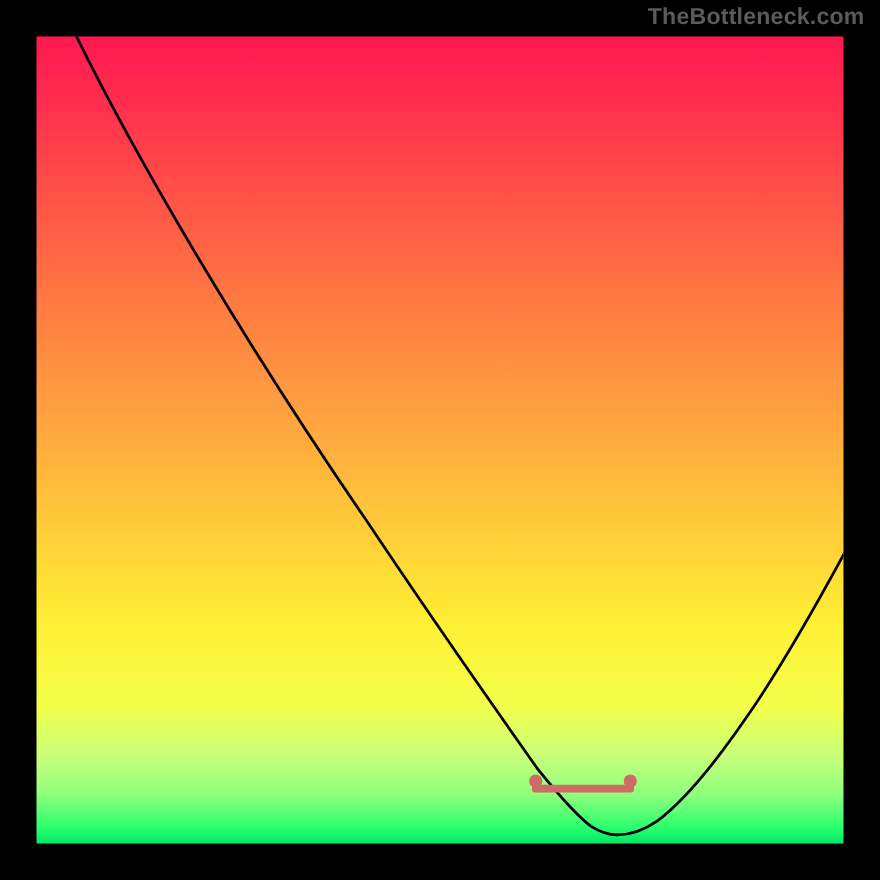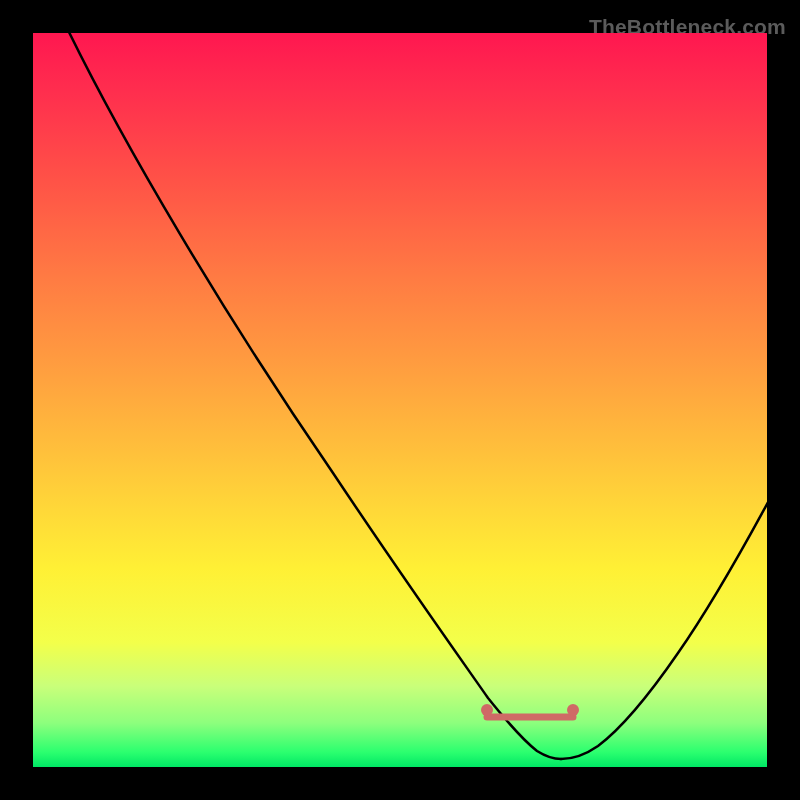--- a/index.html
+++ b/index.html
@@ -18,21 +18,20 @@
     background: #000;
   }
   .attribution {
     position: absolute;
     top: 4px;
     right: 14px;
     color: #5b5b5b;
     font-size: 21px;
     font-weight: 600;
     letter-spacing: 0.2px;
-    margin-top: 11px;
   }
   .plot {
     position: absolute;
     left: 33px;
     top: 33px;
     width: 734px;
     height: 734px;
     overflow: hidden;
   }
   .gradient {

